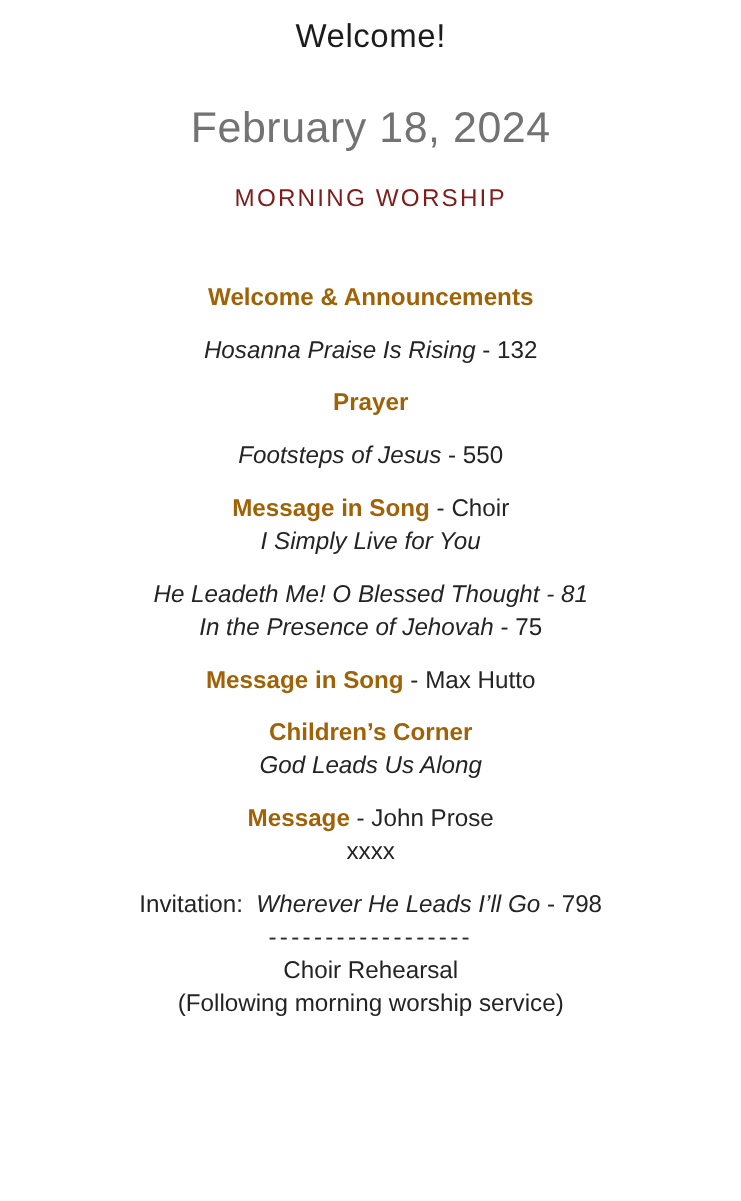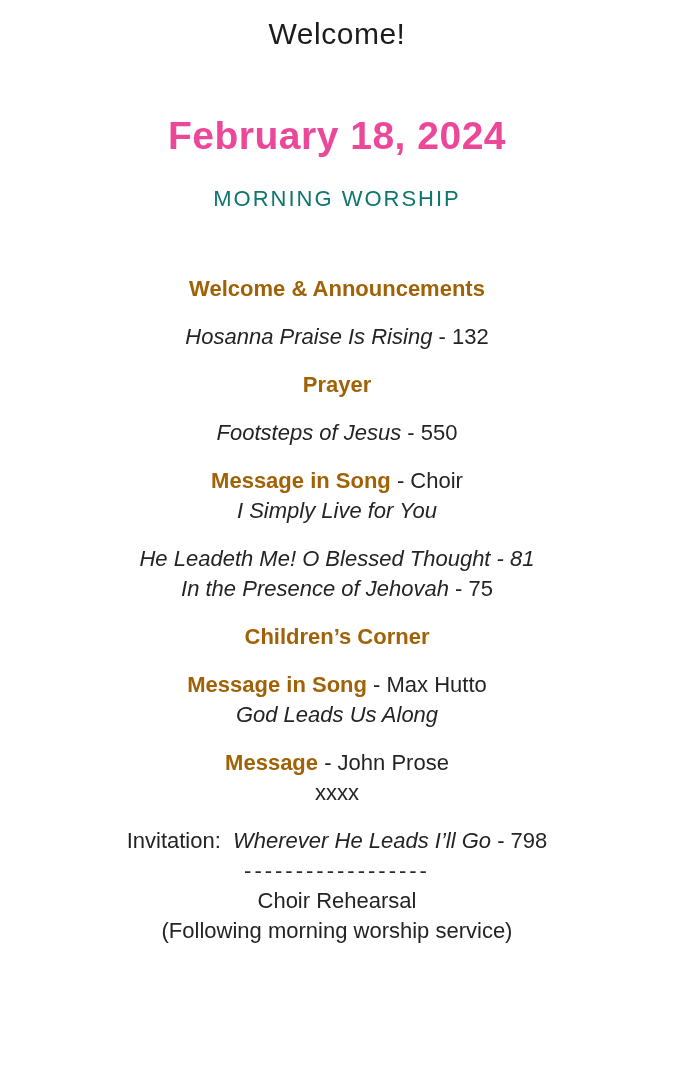--- a/index.html
+++ b/index.html
@@ -21,34 +21,34 @@
     box-sizing: border-box;
   }
   .welcome {
     font-size: 30px;
     line-height: 32px;
     font-weight: 400;
     letter-spacing: 0.5px;
     color: #1c1c1c;
   }
   .date {
-    margin-top: 64px;
+    margin-top: 45px;
     font-size: 39px;
     line-height: 44px;
-    font-weight: 700;
+    font-weight: 400;
     letter-spacing: 0.5px;
-    color: #ec4899;
+    color: #737373;
   }
   .service {
     margin-top: 26px;
     font-size: 22px;
     line-height: 30px;
     font-weight: 400;
     letter-spacing: 2px;
-    color: #0f766e;
+    color: #7f1d1d;
   }
   .program {
     margin-top: 60px;
   }
   .line {
     margin: 0;
     font-size: 22px;
     line-height: 30px;
     color: #242424;
   }
@@ -80,23 +80,23 @@
 
     <p class="line sp"><span class="i">Footsteps of Jesus</span><span> - 550</span></p>
 
     <p class="line sp"><span class="b">Message in Song</span><span> - Choir</span></p>
     <p class="line"><span class="i">I Simply Live for You</span></p>
 
     <p class="line sp"><span class="i">He Leadeth Me! O Blessed Thought - 81</span></p>
     <p class="line"><span class="i">In the Presence of Jehovah</span><span> - 75</span></p>
 
 
+    <p class="line sp"><span class="b">Message in Song</span><span> - Max Hutto</span></p>
+
     <p class="line sp"><span class="b">Children’s Corner</span></p>
-
-    <p class="line sp"><span class="b">Message in Song</span><span> - Max Hutto</span></p>
     <p class="line"><span class="i">God Leads Us Along</span></p>
 
     <p class="line sp"><span class="b">Message</span><span> - John Prose</span></p>
     <p class="line"><span>xxxx</span></p>
 
     <p class="line sp"><span>Invitation:&nbsp; </span><span class="i">Wherever He Leads I’ll Go</span><span> - 798</span></p>
 
     <p class="line"><span class="sep">------------------</span></p>
 
     <p class="line"><span>Choir Rehearsal</span></p>

